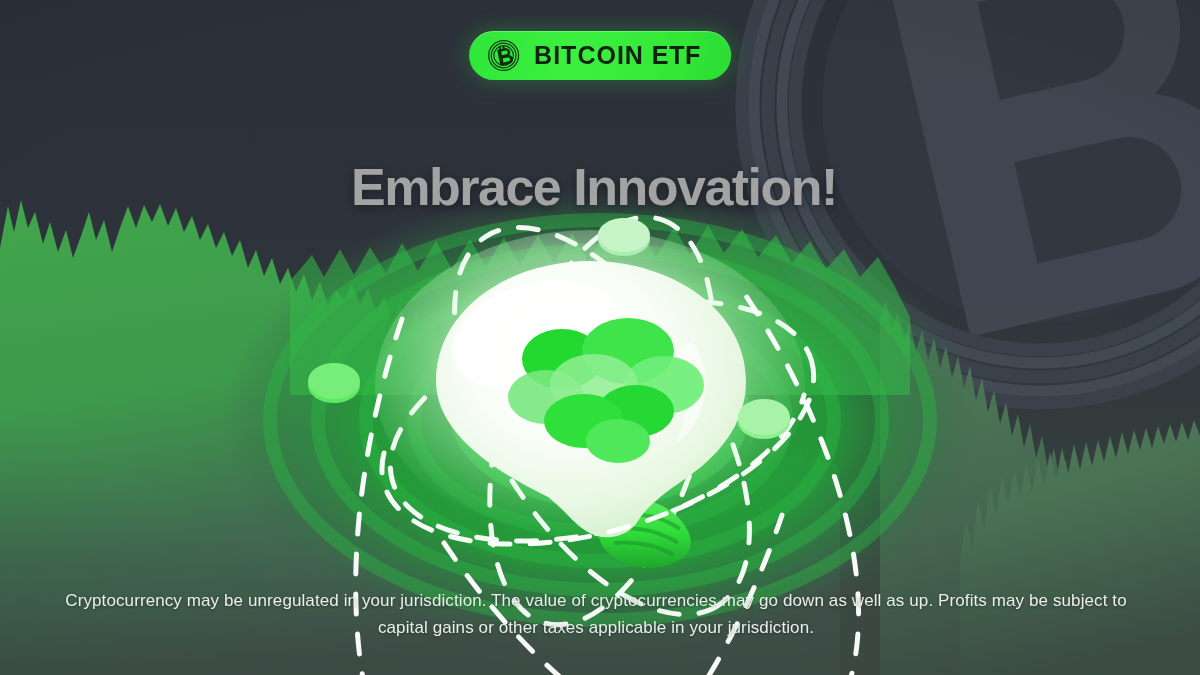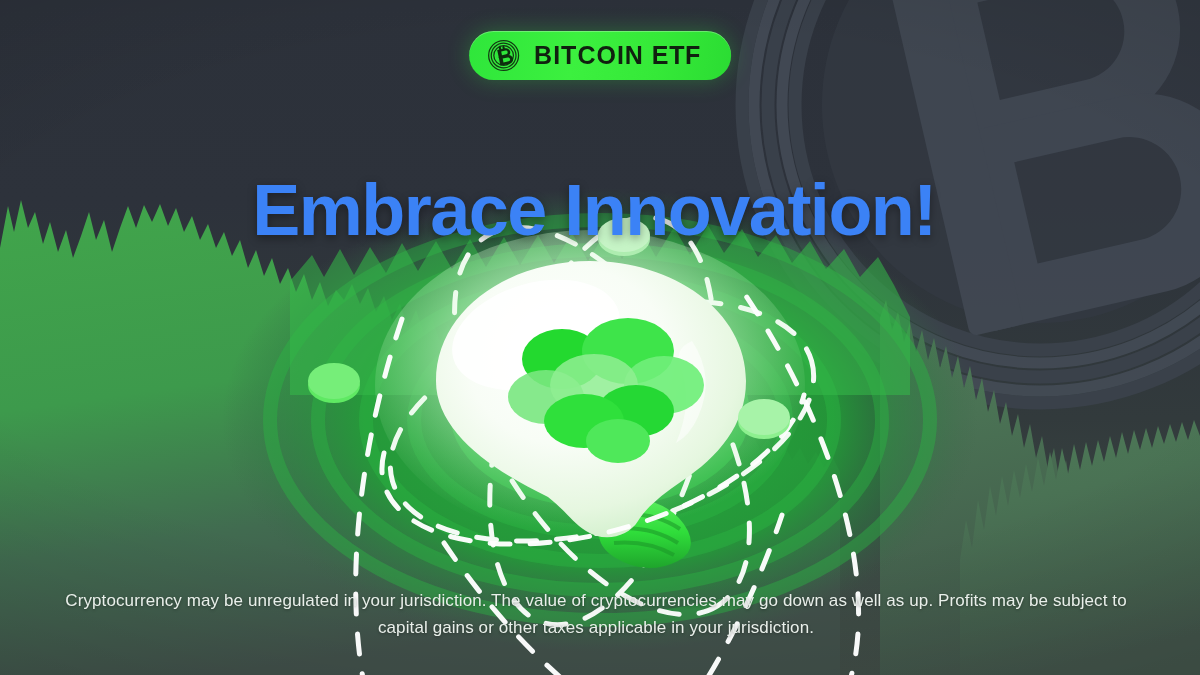--- a/index.html
+++ b/index.html
@@ -71,24 +71,24 @@
     font-size:25px;letter-spacing:1.0px;color:#10210f;white-space:nowrap;
     font-family:"Liberation Sans", sans-serif;
   }
   .badge-text .b-light{font-weight:700;}
   .badge-text .b-bold{font-weight:700;letter-spacing:.6px;}
 
   
   .headline{
     position:absolute;left:0;right:12px;top:126px;
     text-align:center;z-index:6;
-    color:#3b82f6;
+    color:#a3a3a3;
     font-family:"Liberation Sans", sans-serif;
     font-weight:700;
-    font-size:72px;
+    font-size:52px;
     line-height:1;
     letter-spacing:-1.5px;
     text-shadow:0 3px 10px rgba(0,0,0,.38);
     -webkit-font-smoothing:antialiased;
   }
 
   
   .disclaimer{
     position:absolute;left:0;right:8px;bottom:16px;
     z-index:6;

